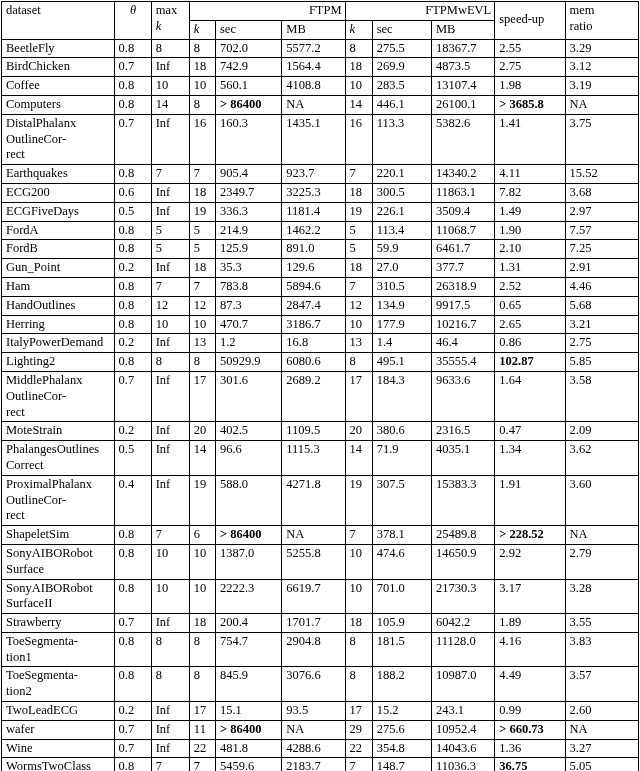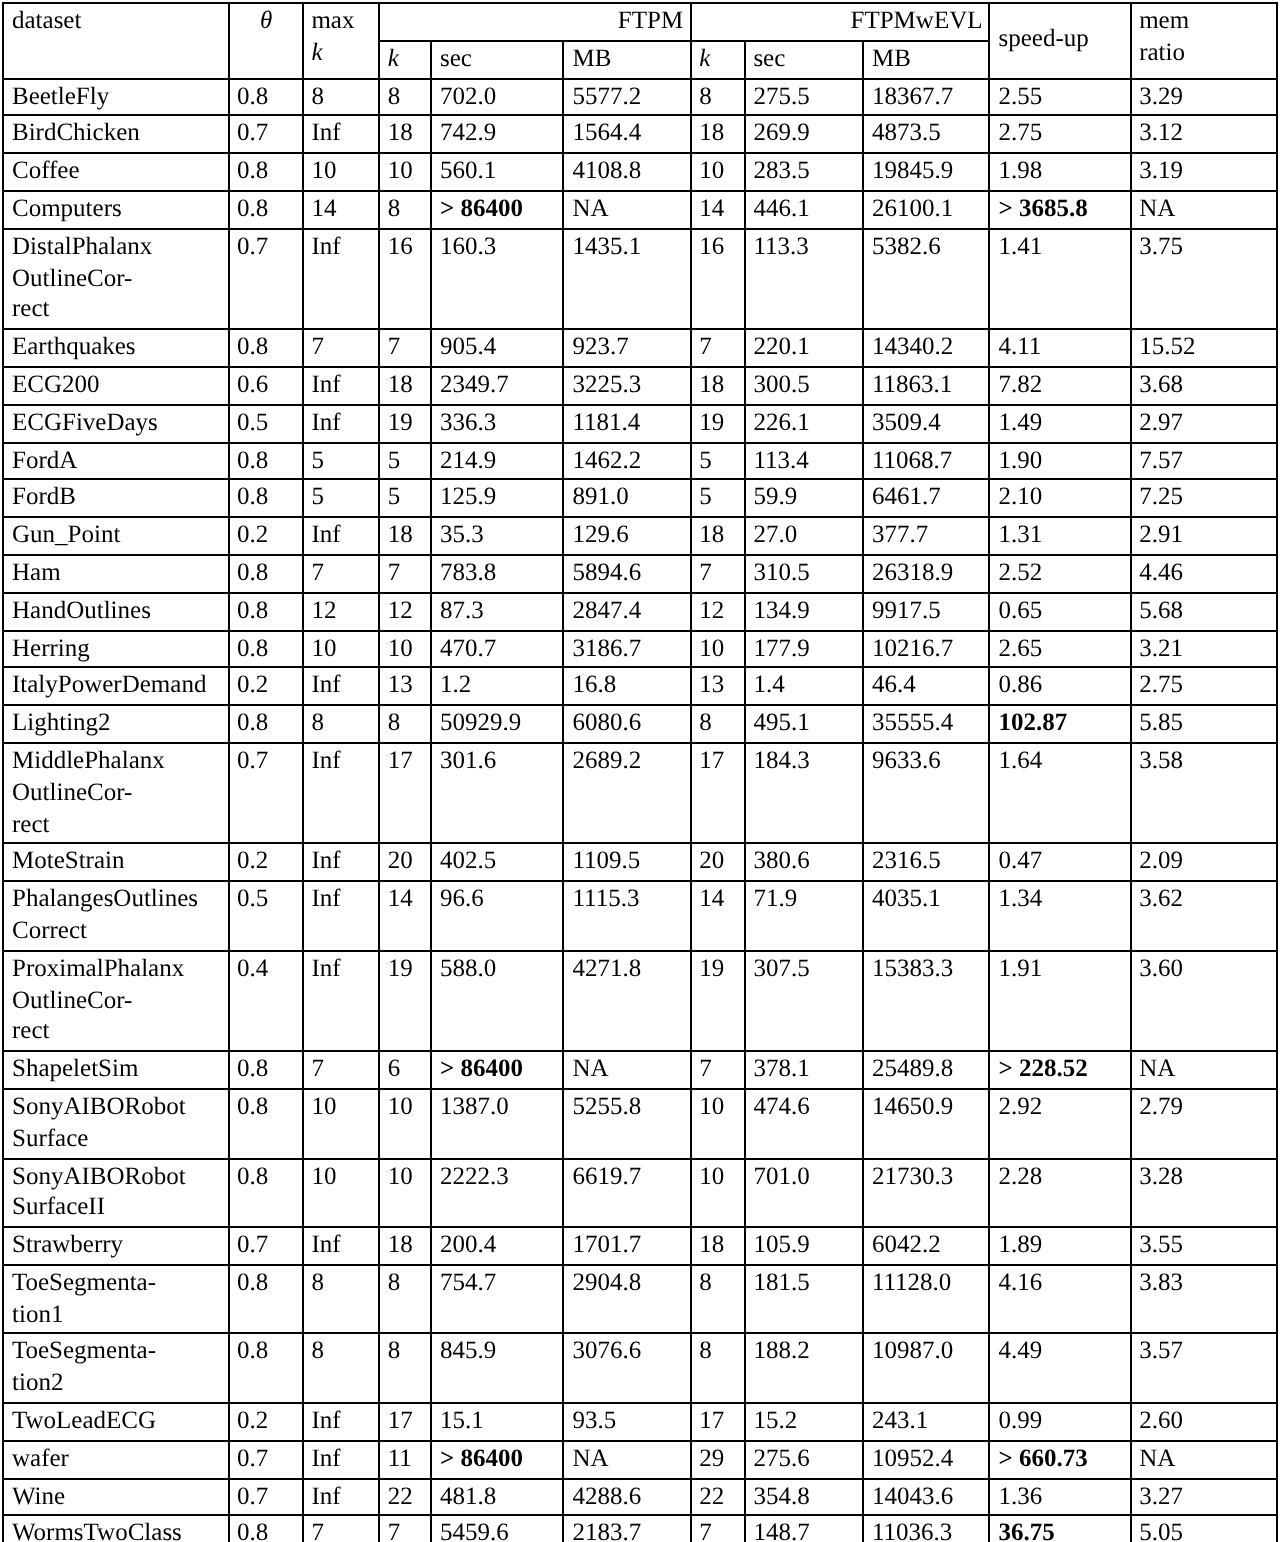--- a/index.html
+++ b/index.html
@@ -117,21 +117,21 @@
 
   <tr>
     <td class="name">Coffee</td>
     <td>0.8</td>
     <td>10</td>
     <td>10</td>
     <td>560.1</td>
     <td>4108.8</td>
     <td>10</td>
     <td>283.5</td>
-    <td>19845.9</td>
+    <td>13107.4</td>
     <td>1.98</td>
     <td>3.19</td>
   </tr>
 
   <tr>
     <td class="name">Computers</td>
     <td>0.8</td>
     <td>14</td>
     <td>8</td>
     <td class="b">&gt; 86400</td>
@@ -407,21 +407,21 @@
     <td class="name">SonyAIBORobot
 SurfaceII</td>
     <td>0.8</td>
     <td>10</td>
     <td>10</td>
     <td>2222.3</td>
     <td>6619.7</td>
     <td>10</td>
     <td>701.0</td>
     <td>21730.3</td>
-    <td>2.28</td>
+    <td>3.17</td>
     <td>3.28</td>
   </tr>
 
   <tr>
     <td class="name">Strawberry</td>
     <td>0.7</td>
     <td>Inf</td>
     <td>18</td>
     <td>200.4</td>
     <td>1701.7</td>

